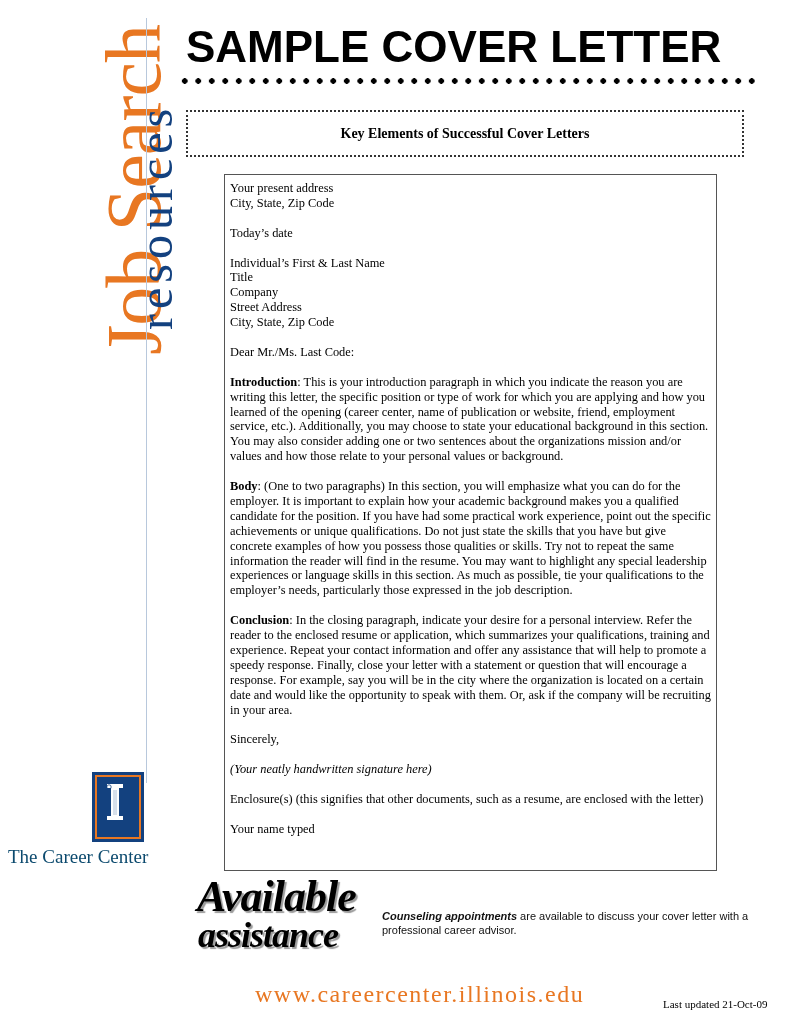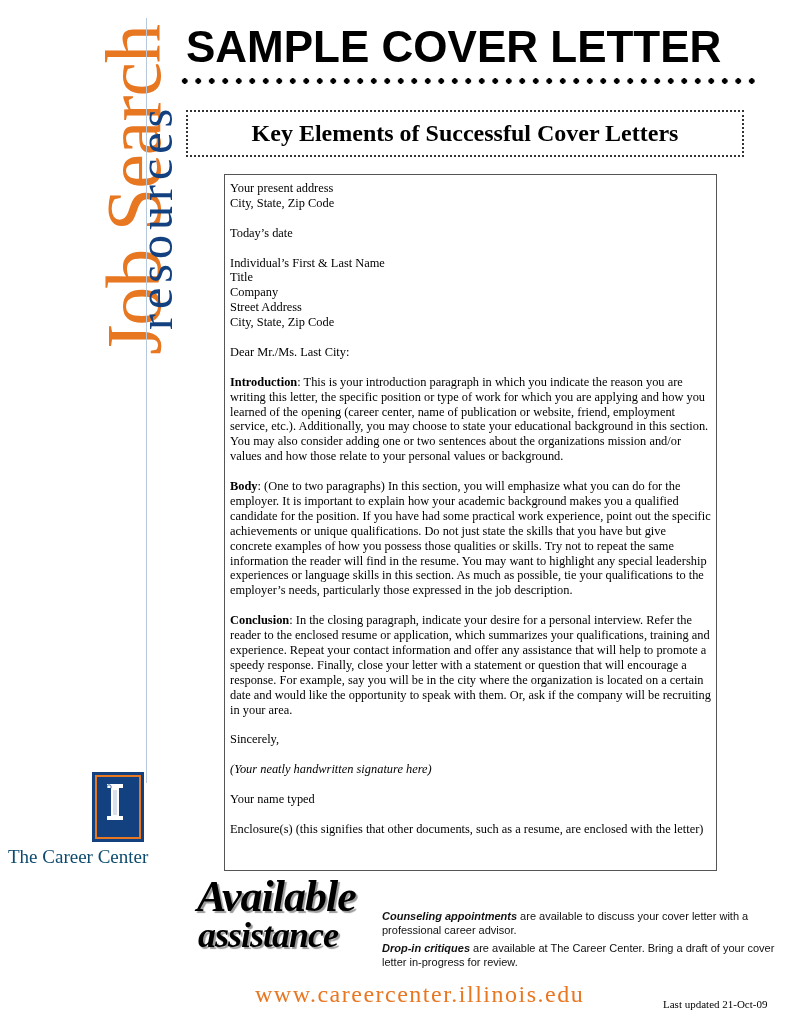--- a/index.html
+++ b/index.html
@@ -17,21 +17,21 @@
   .logo-col { position: absolute; left: 12px; top: 10px; width: 22px; height: 42px; }
 
   .career-center { position: absolute; left: 8px; top: 846px; font-family: "Liberation Serif", serif; font-size: 19px; color: #0c4a6e; font-weight: normal; white-space: nowrap; }
 
   
   .title { position: absolute; left: 186px; top: 25px; font-family: "Liberation Sans", sans-serif; font-weight: bold; font-size: 44px; letter-spacing: 0px; white-space: nowrap; line-height: 1; }
   .dotrule { position: absolute; left: 178px; top: 77px; width: 582px; height: 8px;
     background-image: radial-gradient(circle, #000 2.6px, transparent 3px);
     background-size: 13.5px 8px; background-repeat: repeat-x; }
   .subtitle-box { position: absolute; left: 186px; top: 110px; width: 558px; height: 47px; border: 2px dotted #333; box-sizing: border-box; display: flex; align-items: center; justify-content: center; }
-  .subtitle { font-family: "Liberation Serif", serif; font-weight: bold; font-size: 24px; text-align: center; }
+  .subtitle { font-family: "Liberation Serif", serif; font-weight: bold; font-size: 14px; text-align: center; }
 
   
   .letter { position: absolute; left: 186px; top: 174px; width: 493px; height: 697px; border: 1.5px solid #555; box-sizing: border-box; padding: 6px 5px 0 5px; font-family: Liberation Serif, serif; font-size: 12.4px; line-height: 14.9px; margin-left: 38px; }
   .letter p { margin: 0 0 14.9px 0; }
   .letter .blk { margin: 0 0 14.9px 0; }
   .letter .line { display: block; }
   .letter b { font-weight: bold; }
   .letter .sig { font-style: italic; }
 
   
@@ -82,34 +82,33 @@
     <span class="line">City, State, Zip Code</span>
   </div>
   <p>Today’s date</p>
   <div class="blk">
     <span class="line">Individual’s First &amp; Last Name</span>
     <span class="line">Title</span>
     <span class="line">Company</span>
     <span class="line">Street Address</span>
     <span class="line">City, State, Zip Code</span>
   </div>
-  <p>Dear Mr./Ms. Last City:</p>
+  <p>Dear Mr./Ms. Last Code:</p>
   <p><b>Introduction</b><span>: This is your introduction paragraph in which you indicate the reason you are writing this letter, the specific position or type of work for which you are applying and how you learned of the opening (career center, name of publication or website, friend, employment service, etc.).  Additionally, you may choose to state your educational background in this section. You may also consider adding one or two sentences about the organizations mission and/or values and how those relate to your personal values or background.</span></p>
   <p><b>Body</b><span>: (One to two paragraphs) In this section, you will emphasize what you can do for the employer. It is important to explain how your academic background makes you a qualified candidate for the position. If you have had some practical work experience, point out the specific achievements or unique qualifications.  Do not just state the skills that you have but give concrete examples of how you possess those qualities or skills.  Try not to repeat the same information the reader will find in the resume.  You may want to highlight any special leadership experiences or language skills in this section. As much as possible,  tie your qualifications to the employer’s needs, particularly those expressed in the job description.</span></p>
   <p><b>Conclusion</b><span>: In the closing paragraph, indicate your desire for a personal interview. Refer the reader to the enclosed resume or application, which summarizes your qualifications, training and experience. Repeat your contact information and offer any assistance that will help to promote a speedy response. Finally, close your letter with a statement or question that will encourage a response. For example, say you will be in the city where the organization is located on a certain date and would like the opportunity to speak with them. Or, ask if the company will be recruiting in your area.</span></p>
   <p>Sincerely,</p>
   <p class="sig">(Your neatly handwritten signature here)</p>
+  <p>Enclosure(s) (this signifies that other documents, such as a resume, are enclosed with the letter)</p>
   <p>Your name typed</p>
-  <p>Enclosure(s) (this signifies that other documents, such as a resume, are enclosed with the letter)</p>
 </div>
 
 <div class="avail">
   <div class="avail-1">Available</div>
   <div class="avail-2">assistance</div>
 </div>
 
 <div class="services">
   <p><b>Counseling appointments</b><span> are available to discuss your cover letter with a professional career advisor.</span></p>
-  <p><b>Drop-in critiques</b><span> are available at The Career Center.  Bring a draft of your cover letter in-progress for review.</span></p>
 </div>
 
 <div class="website">www.careercenter.illinois.edu</div>
 <div class="updated">Last updated 21-Oct-09</div>
 
 </body></html>

